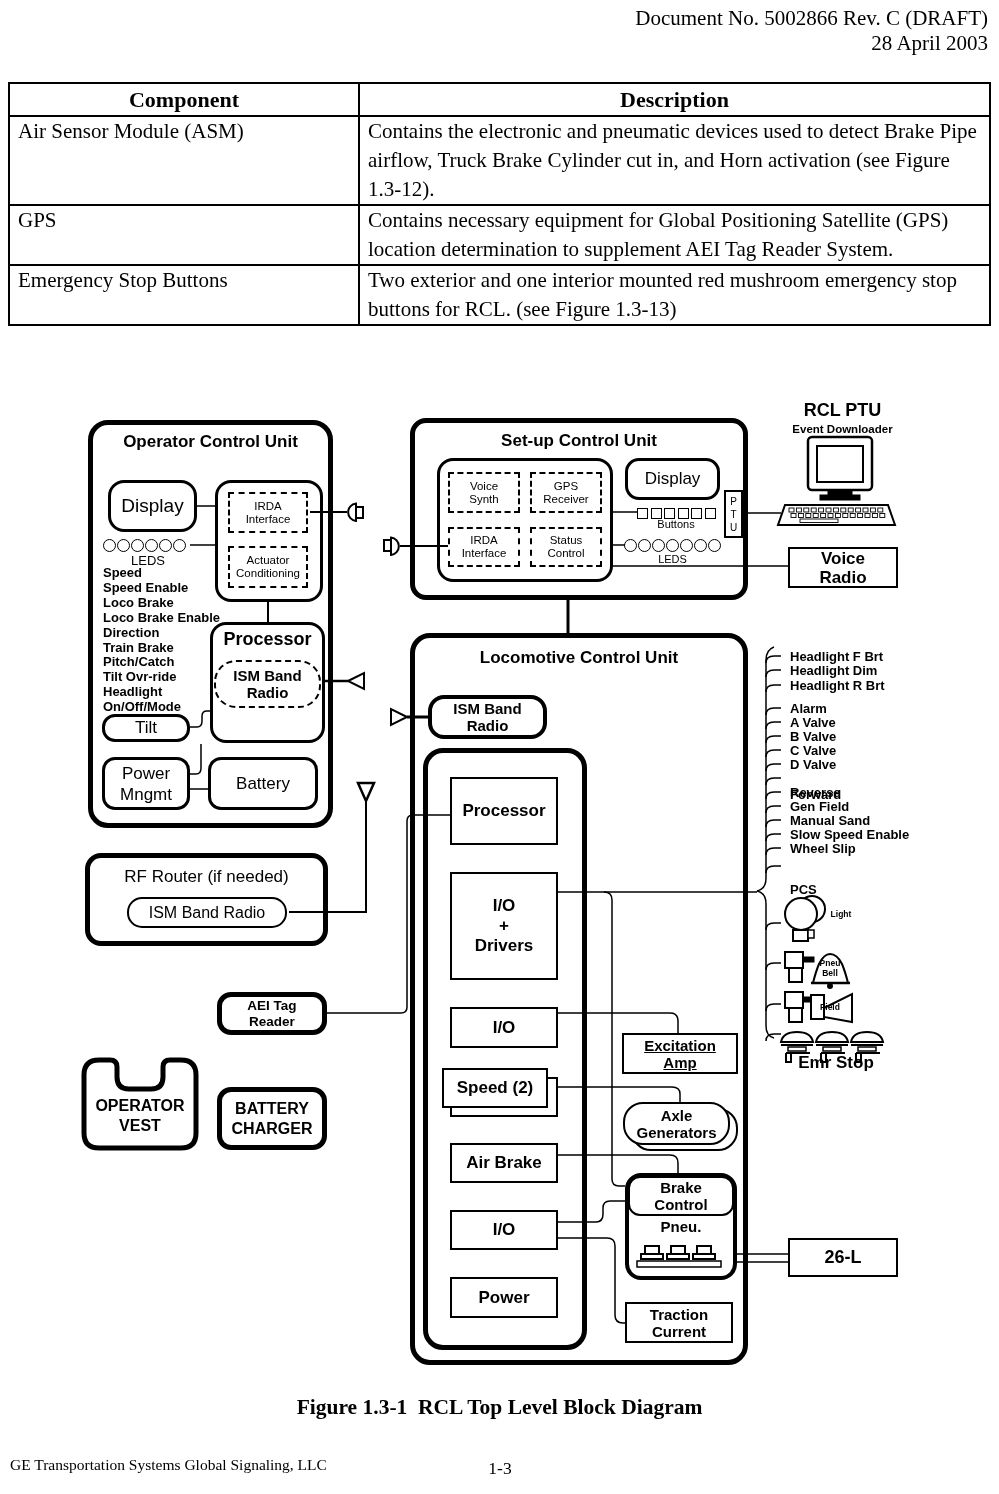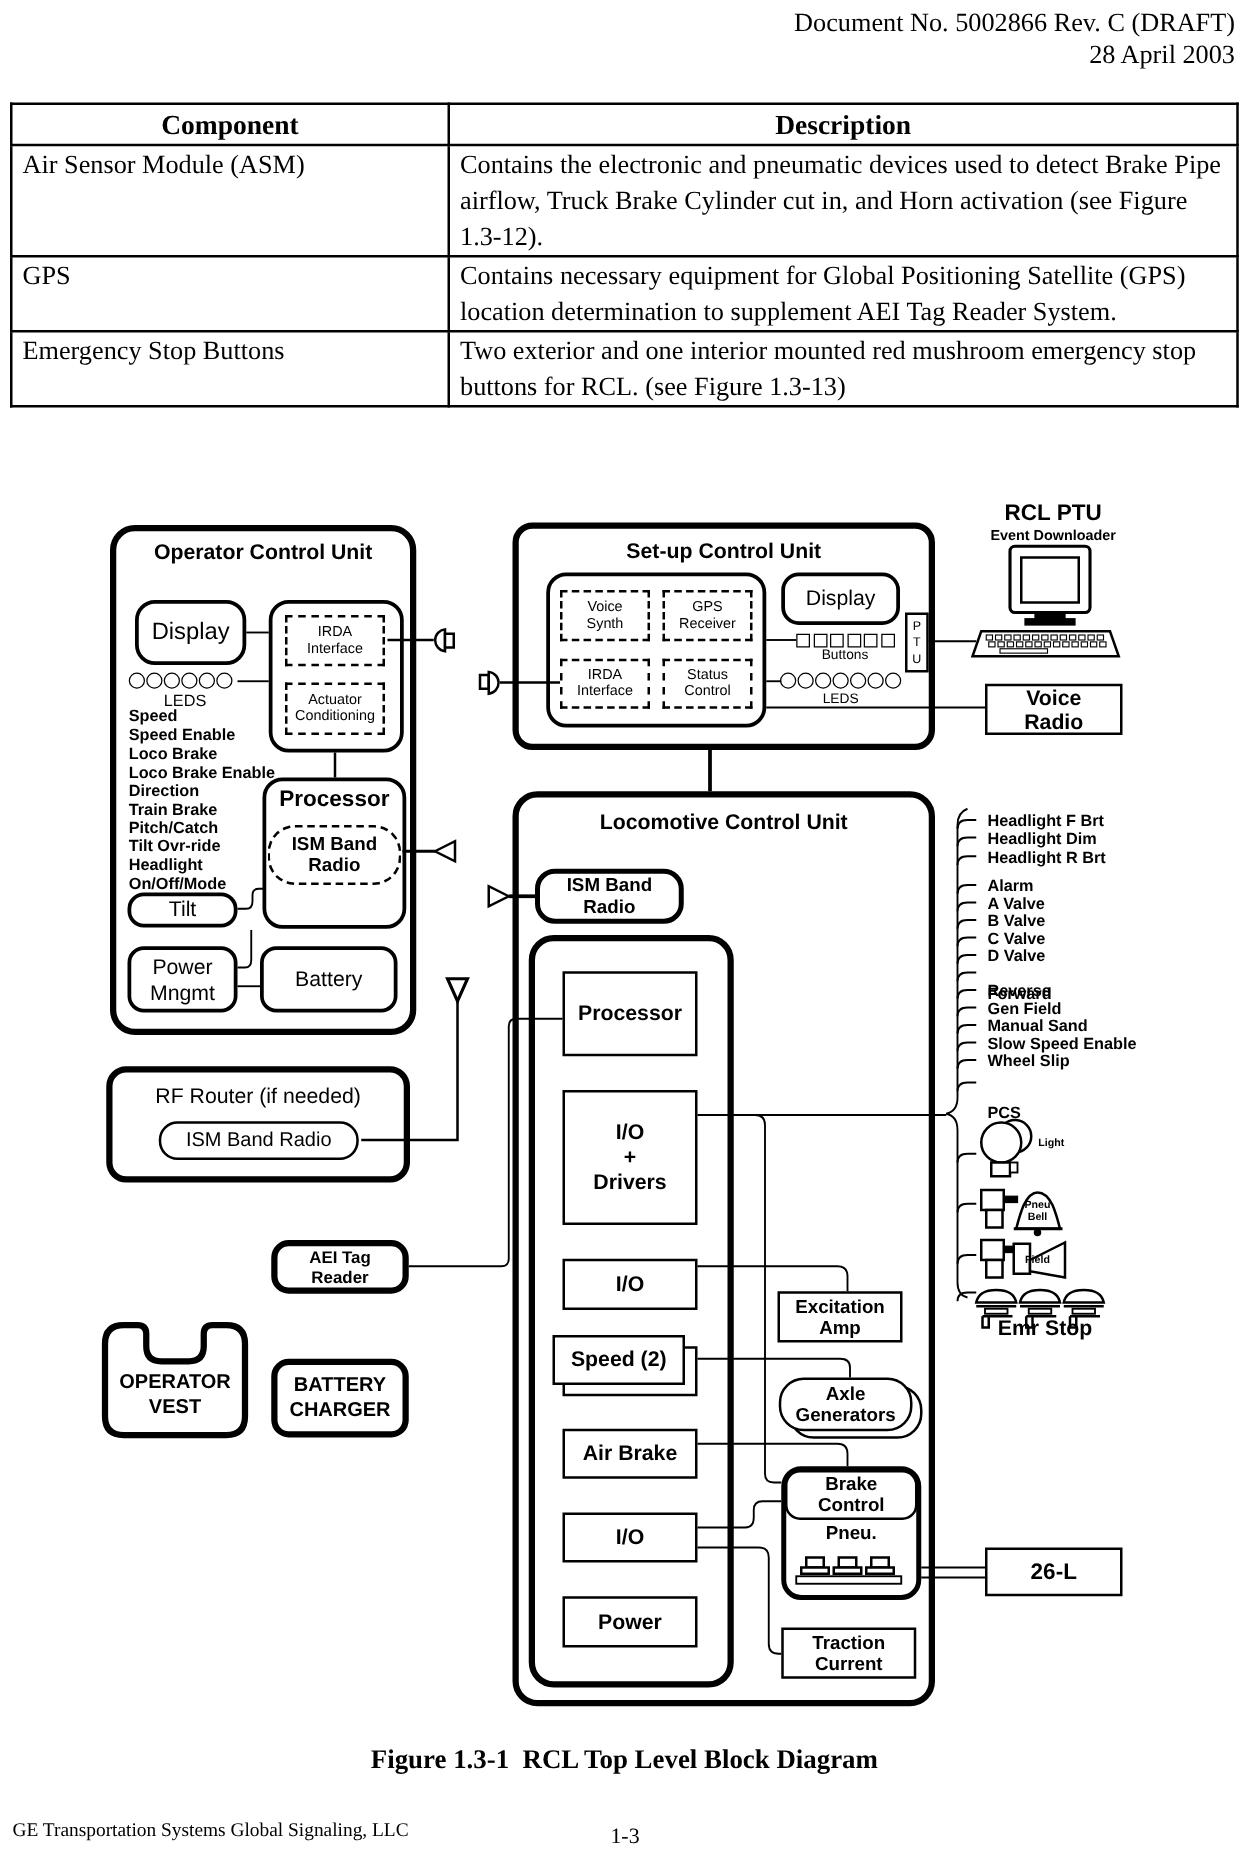--- a/index.html
+++ b/index.html
@@ -148,21 +148,21 @@
 <div class="abs ctr b" style="left:450px;top:777px;width:108px;height:68px;border:2.5px solid #000;background:#fff;font-size:17px;">Processor</div>
 <div class="abs ctr ml b" style="left:450px;top:872px;width:108px;height:108px;border:2.5px solid #000;background:#fff;font-size:17px;line-height:20px;">I/O
 +
 Drivers</div>
 <div class="abs ctr b" style="left:450px;top:1007px;width:108px;height:41px;border:2.5px solid #000;background:#fff;font-size:17px;">I/O</div>
 <div class="abs" style="left:450px;top:1077px;width:108px;height:40px;border:2.5px solid #000;background:#fff;"></div>
 <div class="abs ctr b" style="left:442px;top:1068px;width:106px;height:40px;border:2.5px solid #000;background:#fff;font-size:17px;">Speed (2)</div>
 <div class="abs ctr b" style="left:450px;top:1143px;width:108px;height:40px;border:2.5px solid #000;background:#fff;font-size:17px;">Air Brake</div>
 <div class="abs ctr b" style="left:450px;top:1210px;width:108px;height:40px;border:2.5px solid #000;background:#fff;font-size:17px;">I/O</div>
 <div class="abs ctr b" style="left:450px;top:1277px;width:108px;height:41px;border:2.5px solid #000;background:#fff;font-size:17px;">Power</div>
-<div class="abs ctr ml b" style="left:622px;top:1033px;width:100px;height:41px;border:2.5px solid #000;background:#fff;font-size:15px;line-height:17px;">Excitation
+<div class="abs ctr ml b" style="left:622px;top:1033px;width:116px;height:41px;border:2.5px solid #000;background:#fff;font-size:15px;line-height:17px;text-decoration:underline;">Excitation
 Amp</div>
 <div class="abs" style="left:631px;top:1108px;width:107px;height:43px;border:2.5px solid #000;border-radius:20px;background:#fff;"></div>
 <div class="abs ctr ml b" style="left:623px;top:1102px;width:107px;height:43px;border:2.5px solid #000;border-radius:20px;background:#fff;font-size:15px;line-height:17px;text-align:center;">Axle
 Generators</div>
 <div class="abs" style="left:625px;top:1173px;width:112px;height:107px;border:4px solid #000;border-radius:16px;background:#fff;"></div>
 <div class="abs ctr ml b" style="left:628px;top:1176px;width:106px;height:40px;border:2.5px solid #000;border-radius:12px;background:#fff;font-size:15px;line-height:17px;">Brake
 Control</div>
 <div class="abs b" style="left:628px;top:1218px;width:106px;text-align:center;font-size:15px;">Pneu.</div>
 <div class="abs ctr ml b" style="left:625px;top:1302px;width:108px;height:41px;border:2.5px solid #000;background:#fff;font-size:15px;line-height:17px;">Traction
 Current</div>

